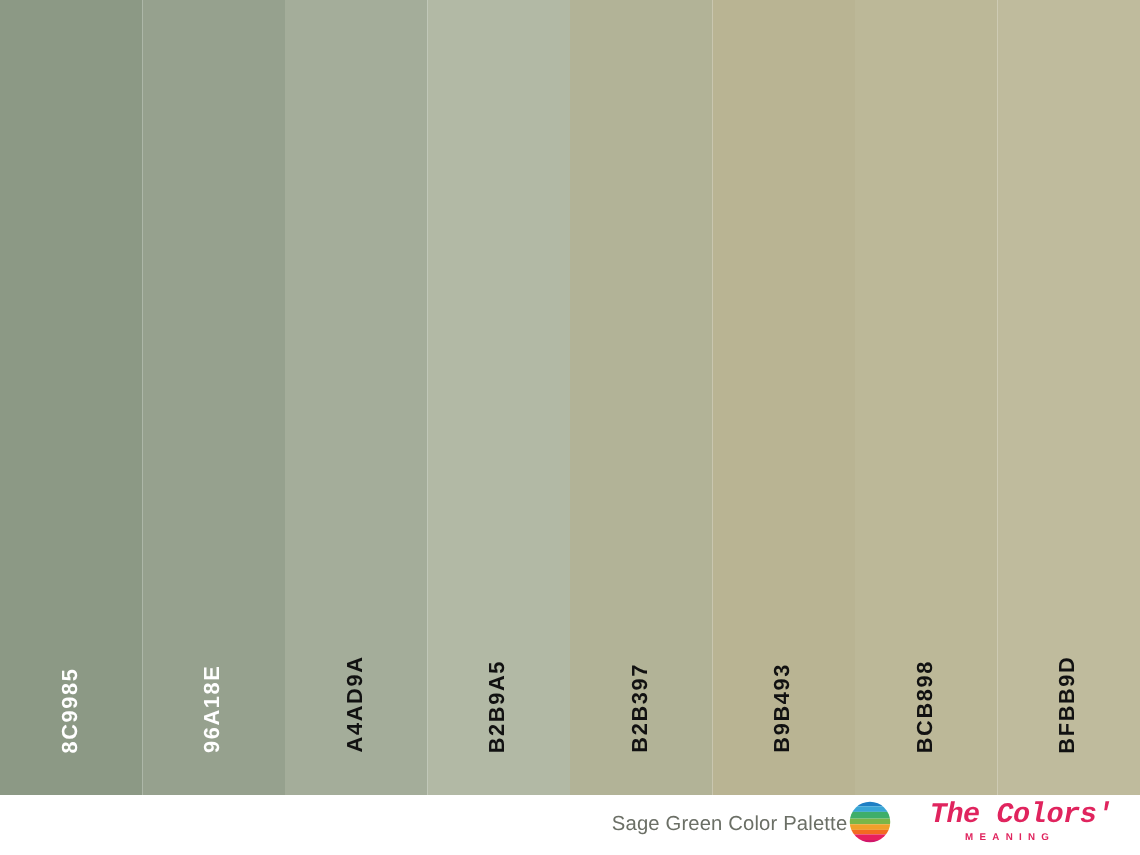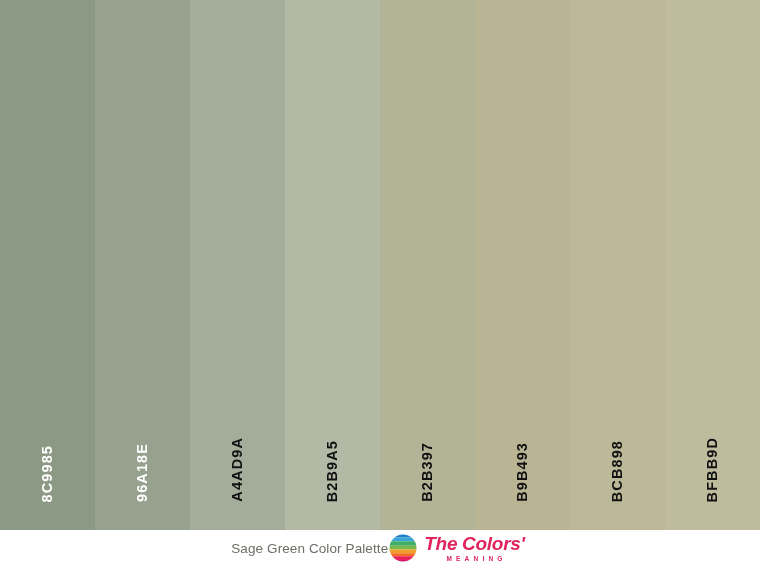--- a/index.html
+++ b/index.html
@@ -58,21 +58,21 @@
     line-height: 1;
   }
 
   
   #footer {
     width: 760px;
     height: 36px;
     background: #ffffff;
     display: flex;
     align-items: center;
-    justify-content: center;
+    justify-content: flex-end;
     padding: 0 14px 0 14px;
   }
 
   #footer-title {
     font-family: "Liberation Sans", sans-serif;
     font-size: 13.5px;
     color: #6b6f66;
     letter-spacing: 0.1px;
     white-space: nowrap;
   }
@@ -92,28 +92,29 @@
   }
 
   #brand-text {
     display: flex;
     flex-direction: column;
     align-items: center;
     line-height: 1;
   }
 
   #brand-name {
-    font-family: Liberation Sans, sans-serif;
+    font-family: Liberation Mono, monospace;
     font-style: italic;
     font-weight: bold;
     font-size: 19px;
     color: #e0245e;
     letter-spacing: -0.3px;
     line-height: 1;
     white-space: nowrap;
+    margin-left: 19px;
   }
 
   #brand-sub {
     font-family: "Liberation Sans", sans-serif;
     font-size: 6.5px;
     font-weight: bold;
     color: #e0245e;
     letter-spacing: 4.2px;
     margin-top: 3px;
     margin-left: 4px;

